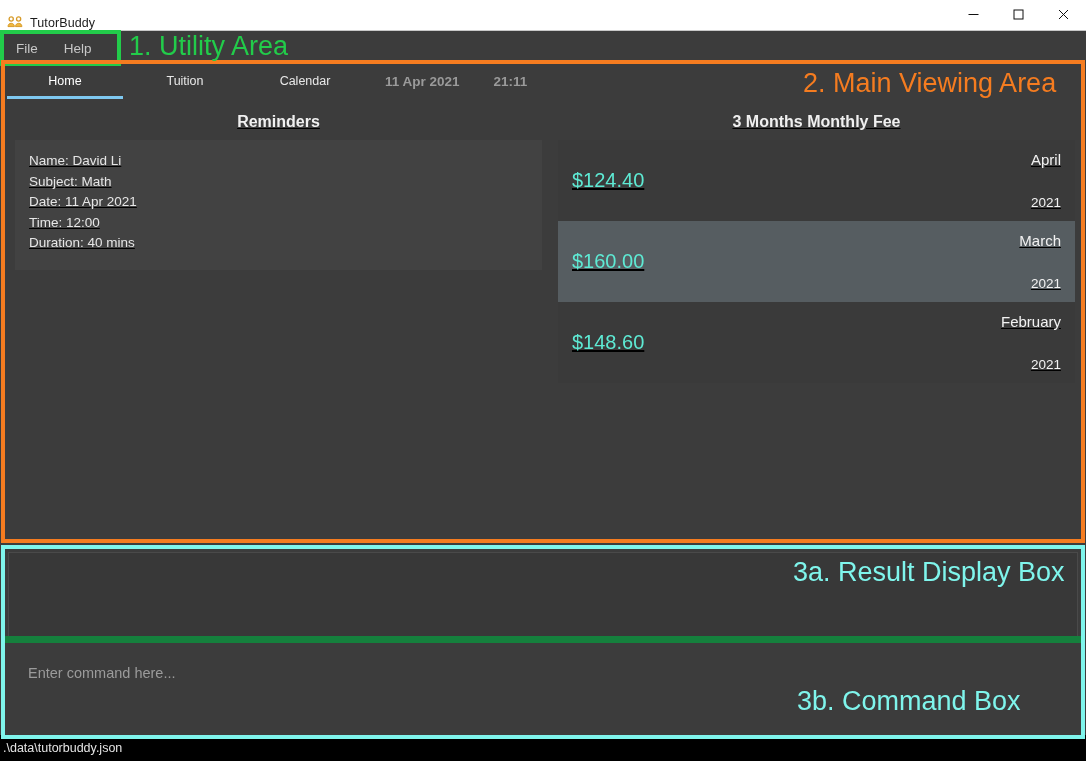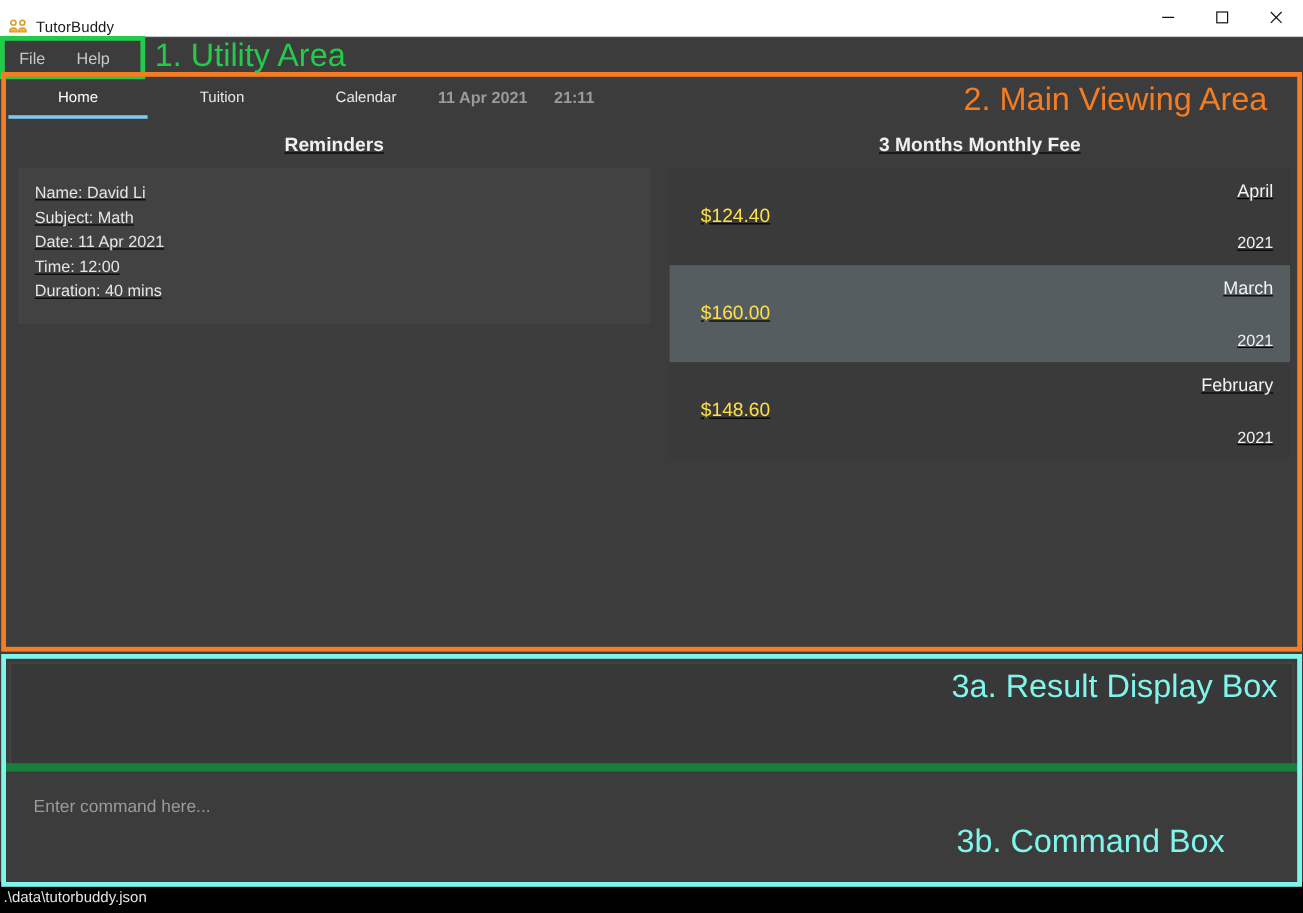--- a/index.html
+++ b/index.html
@@ -66,22 +66,22 @@
     width: 120px; text-align: center;
     padding-top: 9px; position: relative; height: 34px;
   }
   .tab.active { color: #ffffff; }
   .tab.active::after {
     content: ""; position: absolute;
     left: 2px; right: 2px; bottom: 0; height: 3px;
     background: #7ec8f0;
   }
   .clockbox {
-    display: flex; align-items: flex-end; padding-top: 9px; gap: 22px;
-    margin-left: 0;
+    display: flex; align-items: flex-end; padding-top: 9px; gap: 34px;
+    margin-left: 20px;
   }
   .clock-date, .clock-time {
     font-size: 13.5px; color: #9a9a9a; font-weight: bold;
   }
 
   .panes {
     position: absolute; left: 0; top: 46px; right: 0; bottom: 0;
     display: flex;
     text-decoration: underline;
   }
@@ -106,21 +106,21 @@
   .fee-list { display: flex; flex-direction: column; }
   .fee-row {
     position: relative;
     height: 81px;
     background: #3a3a3a;
     display: flex; align-items: center;
     padding: 0 14px;
   }
   .fee-row.highlight { background: #565d61; }
   .fee-amount {
-    font-size: 16px; color: #fde047; margin-left: 12px;
+    font-size: 20px; color: #5eead4;
   }
   .fee-meta {
     margin-left: auto; text-align: right;
     display: flex; flex-direction: column;
     justify-content: space-between;
     height: 100%; padding: 11px 0 11px 0;
   }
   .fee-month { font-size: 15px; color: #f2f2f2; }
   .fee-year  { font-size: 13.5px; color: #f2f2f2; }
 

